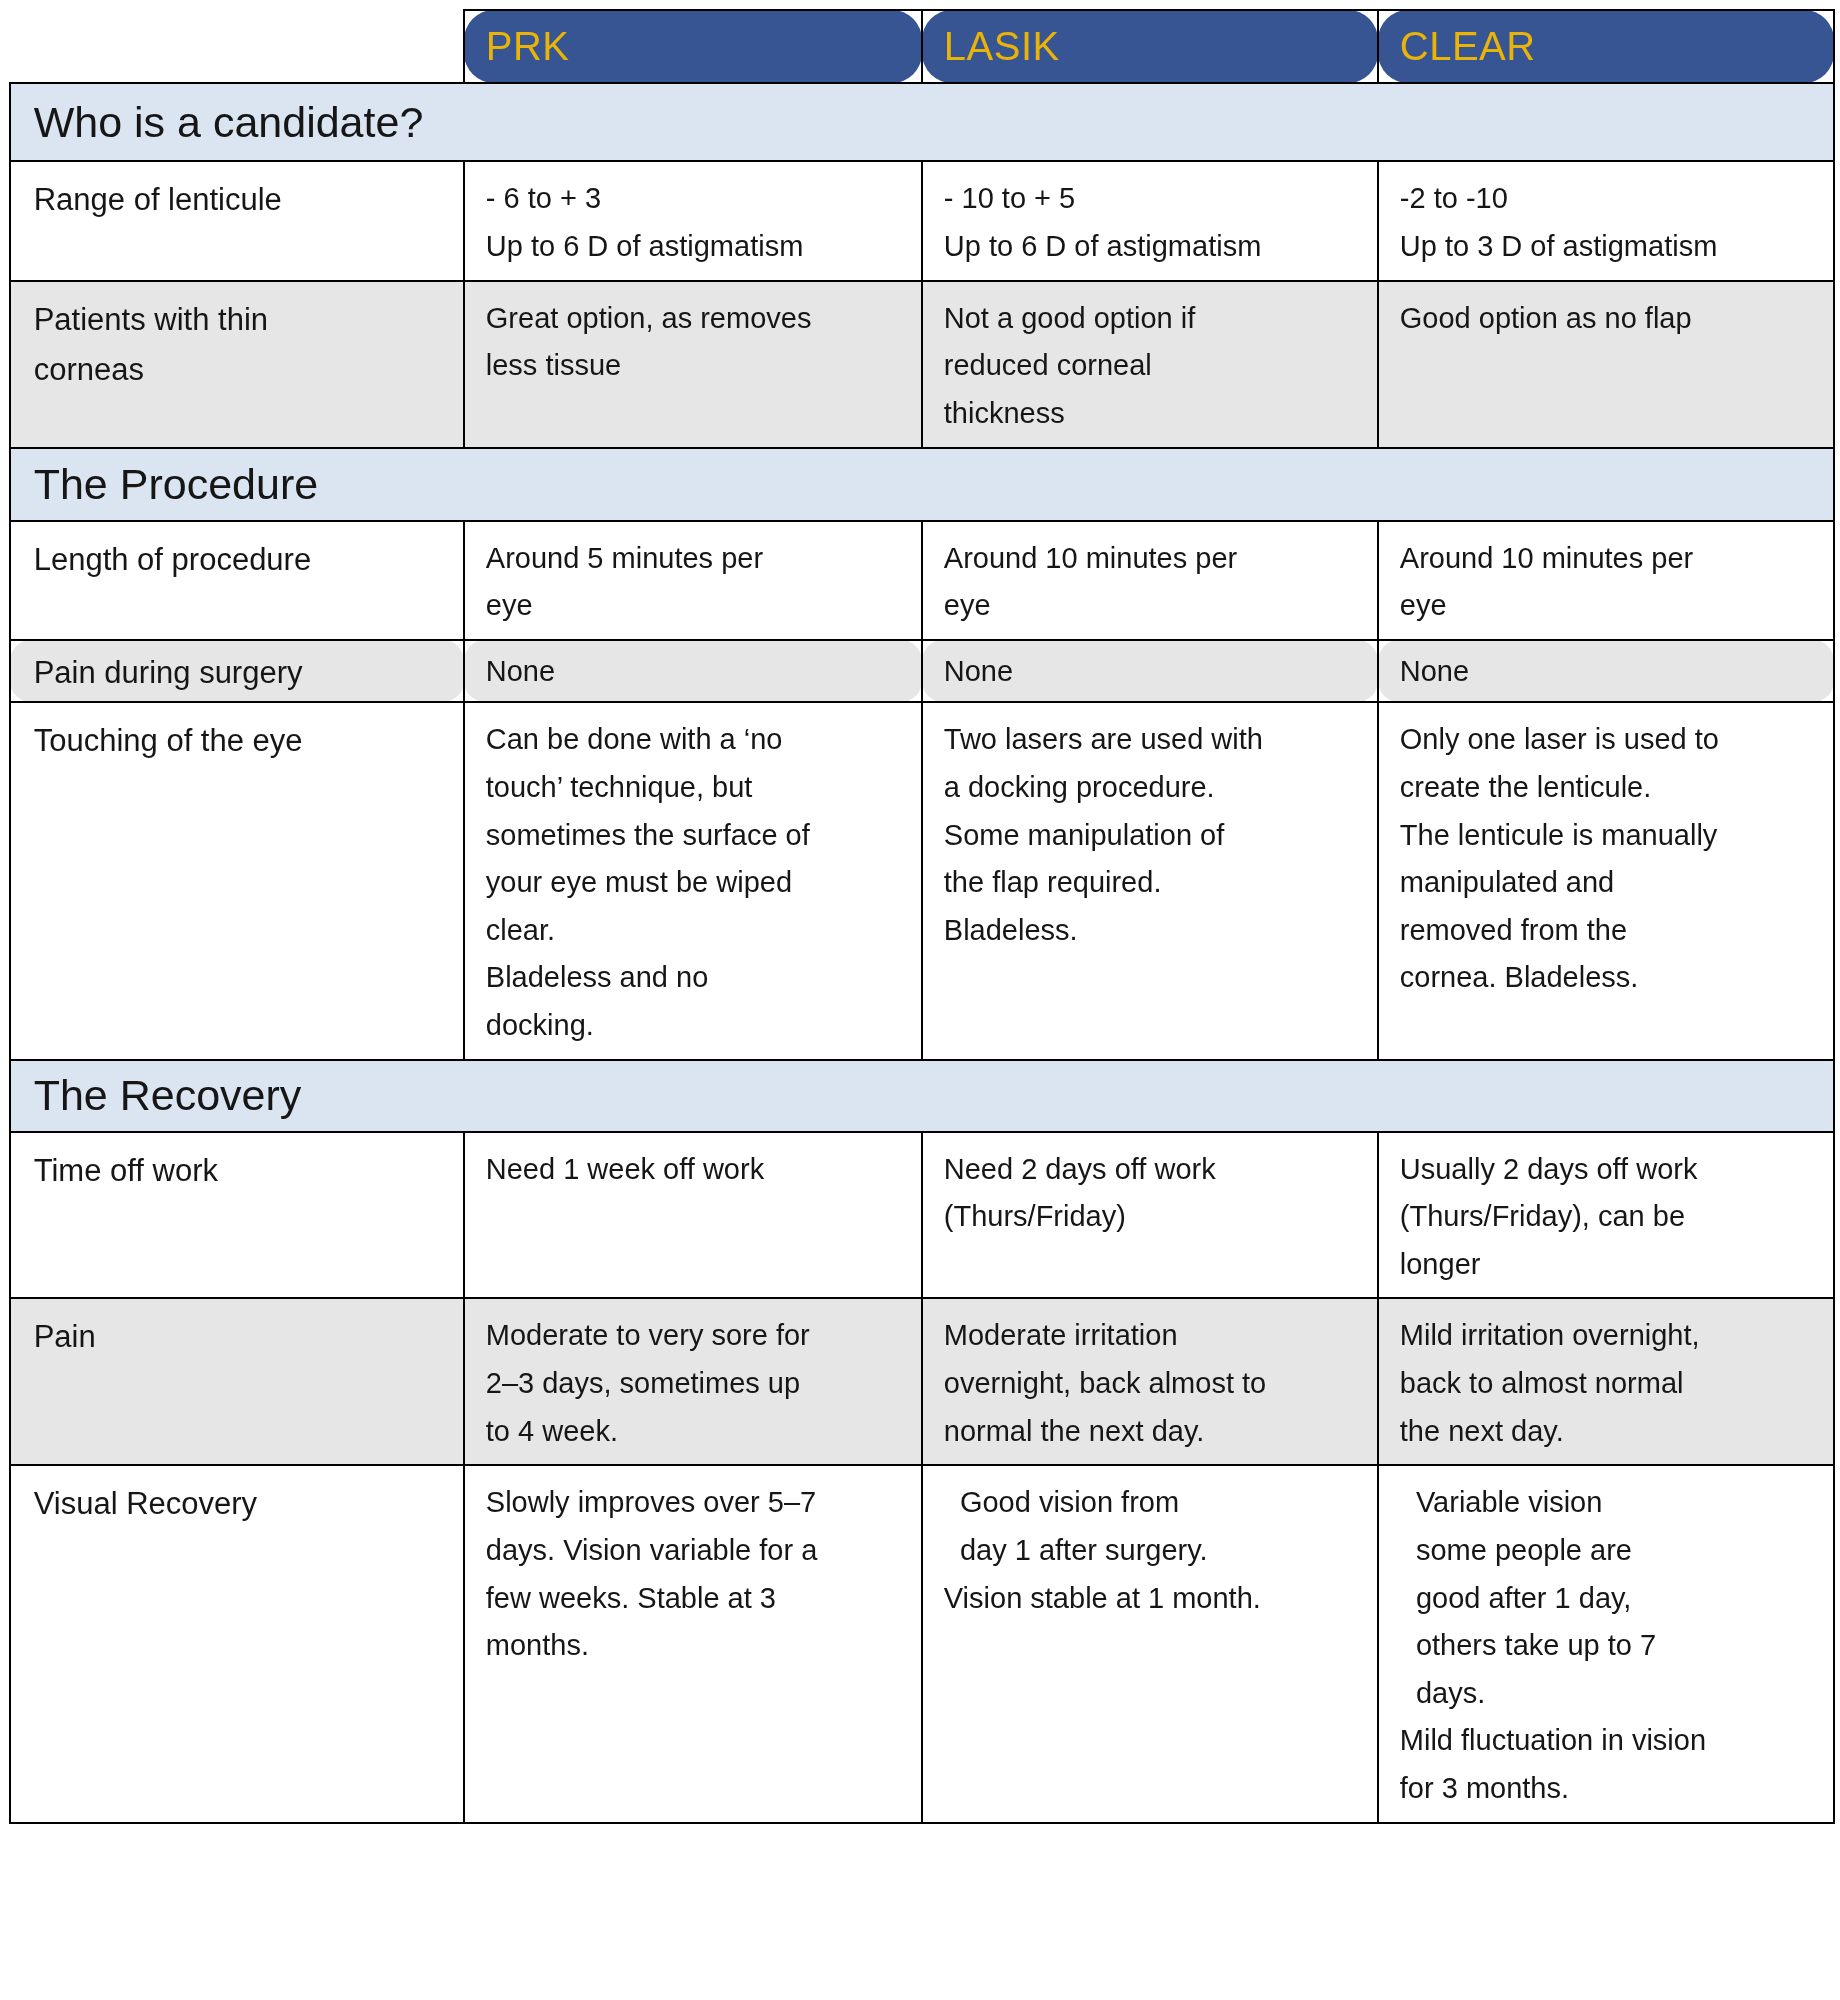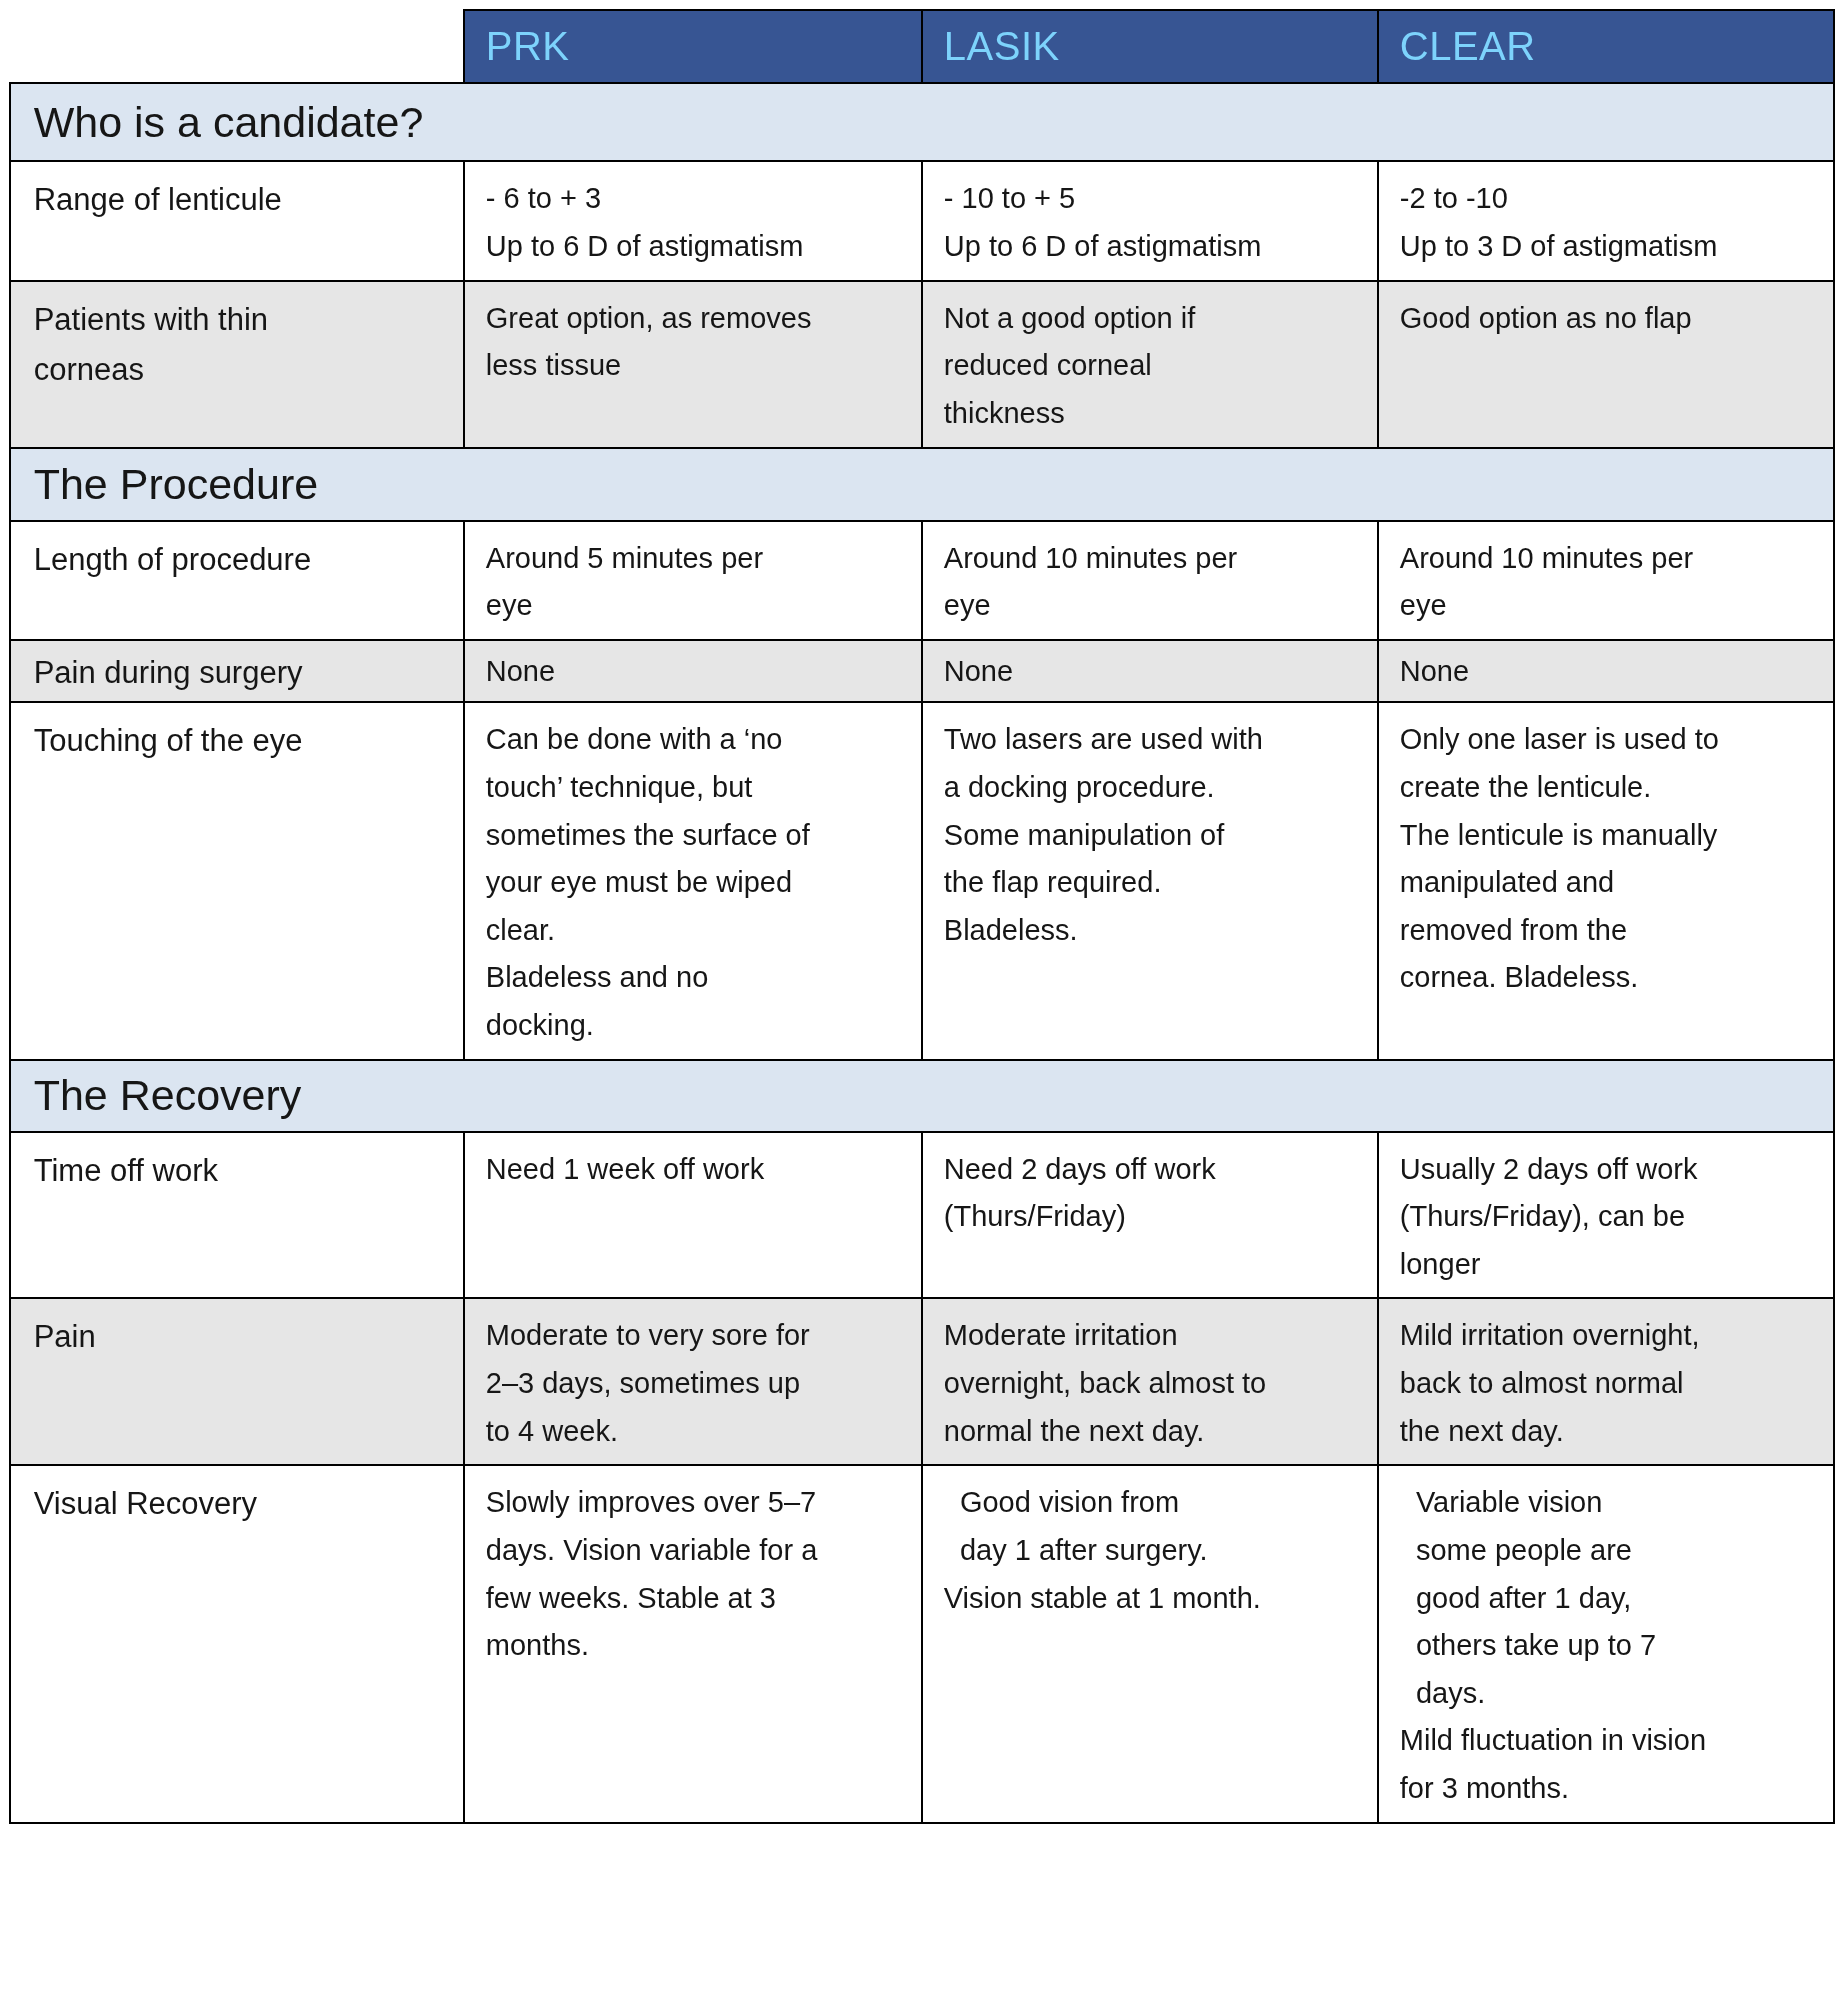--- a/index.html
+++ b/index.html
@@ -1,26 +1,26 @@
 <!DOCTYPE html>
 <html style="font-size:15px"><head>
 <meta charset="utf-8">
 <style>
   html,body{margin:0;padding:0;background:#ffffff;}
   body{font-family:"Liberation Sans", sans-serif;color:#161616;}
   .wrap{margin:9.3px 7.5px 9.3px 9.3px;}
   table{border-collapse:collapse;table-layout:fixed;width:1823px;}
   td{border:2.8px solid #000;vertical-align:top;overflow:hidden;}
   td.corner{border:none;background:#fff;}
-  .colhead{background:#375593;color:#7dd3fc;font-size:40px;vertical-align:middle;padding:3.7px 9.3px 3.7px 20.5px;letter-spacing:0.5px;}
+  .colhead{background:#375593;color:#eab308;font-size:40px;vertical-align:middle;padding:3.7px 9.3px 3.7px 20.5px;letter-spacing:0.5px;border-radius:30px;}
   .band{background:#DBE5F1;font-size:43px;vertical-align:middle;padding:5.6px 9.3px 5.6px 22.4px;margin-top:28px;}
   .rlabel{font-size:31px;padding:13px 15px 9.3px 22.4px;line-height:1.62;white-space:pre-wrap;}
   .cell{font-size:29px;padding:13px 13px 9.3px 20.5px;line-height:1.64;white-space:pre-wrap;}
   tr.shaded td{background:#E6E6E6;margin-left:36px;}
-  .tight .rlabel,.tight .cell{padding-top:6.5px;padding-bottom:3.7px;}
+  .tight .rlabel,.tight .cell{padding-top:6.5px;padding-bottom:3.7px;border-radius:21px;}
 </style>
 </head>
 <body>
 
 <div class="wrap">
 <table>
   <colgroup>
     <col style="width:454px">
         <col style="width:458px">
         <col style="width:456px">

